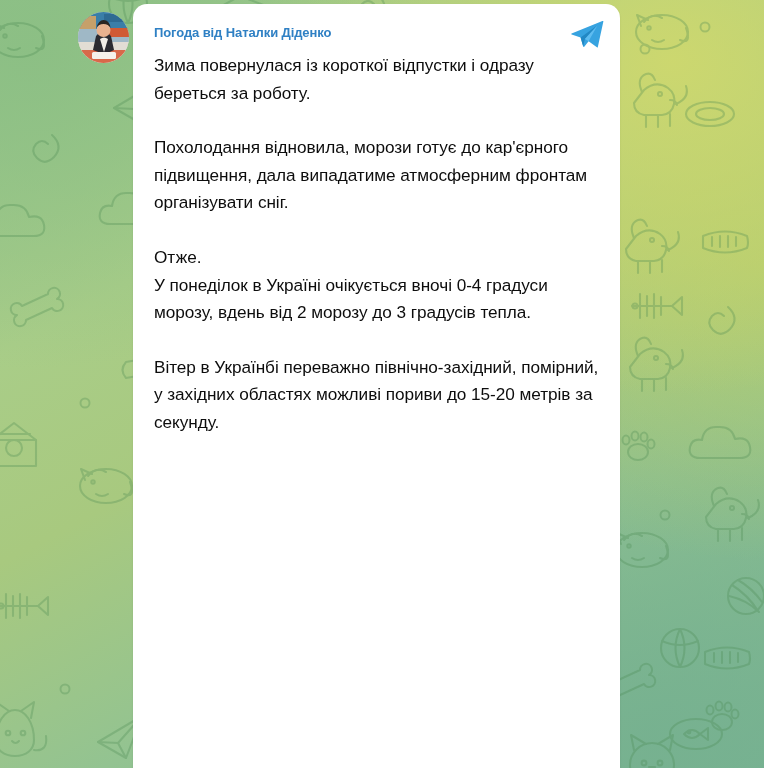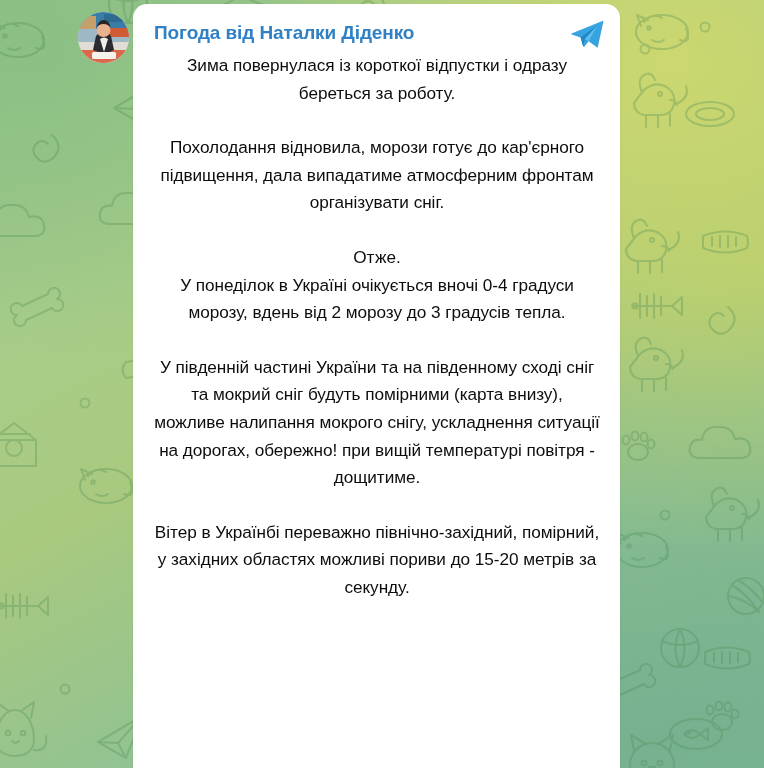--- a/index.html
+++ b/index.html
@@ -55,21 +55,21 @@
     box-sizing: border-box;
   }
 
   .bubble-header {
     position: relative;
     height: 26px;
     margin-bottom: 4px;
   }
 
   .channel-title {
-    font-size: 19px;
+    font-size: 13px;
     font-weight: bold;
     color: #2f80c4;
     letter-spacing: -0.1px;
     line-height: 22px;
     white-space: nowrap;
   }
 
   .tg-logo {
     position: absolute;
     right: -4px;
@@ -81,21 +81,20 @@
 
   .msg-body {
     font-size: 17.2px;
     line-height: 27.6px;
     color: #0d0d0d;
     letter-spacing: -0.05px;
   }
   .msg-body p {
     margin: 0 0 27px 0;
     white-space: pre-line;
-    text-align: center;
   }
   .msg-body p:last-child { margin-bottom: 0; }
 
   
   .avatar {
     position: absolute;
     left: 78px;
     top: 12px;
     width: 51px;
     height: 51px;
@@ -311,20 +310,19 @@
           <path d="M14.9 19.1 L27.5 5.2 L18.6 21.2 Z" fill="#5ebcf0"></path>
         </svg>
       </div>
     </div>
 
     <div class="msg-body">
       <p>Зима повернулася із короткої відпустки і одразу береться за роботу.</p>
       <p>Похолодання відновила, морози готує до кар'єрного підвищення, дала випадатиме атмосферним фронтам організувати сніг.</p>
       <p>Отже.
 У понеділок в Україні очікується вночі 0-4 градуси морозу, вдень від 2 морозу до 3 градусів тепла.</p>
-      <p>У південній частині України та на південному сході сніг та мокрий сніг будуть помірними (карта внизу), можливе налипання мокрого снігу, ускладнення ситуації на дорогах, обережно! при вищій температурі повітря - дощитиме.</p>
       <p>Вітер в Українбі переважно північно-західний, помірний, у західних областях можливі пориви до 15-20 метрів за секунду.</p>
 
     </div>
 
   </div>
 
 </div>
 
 </body></html>

